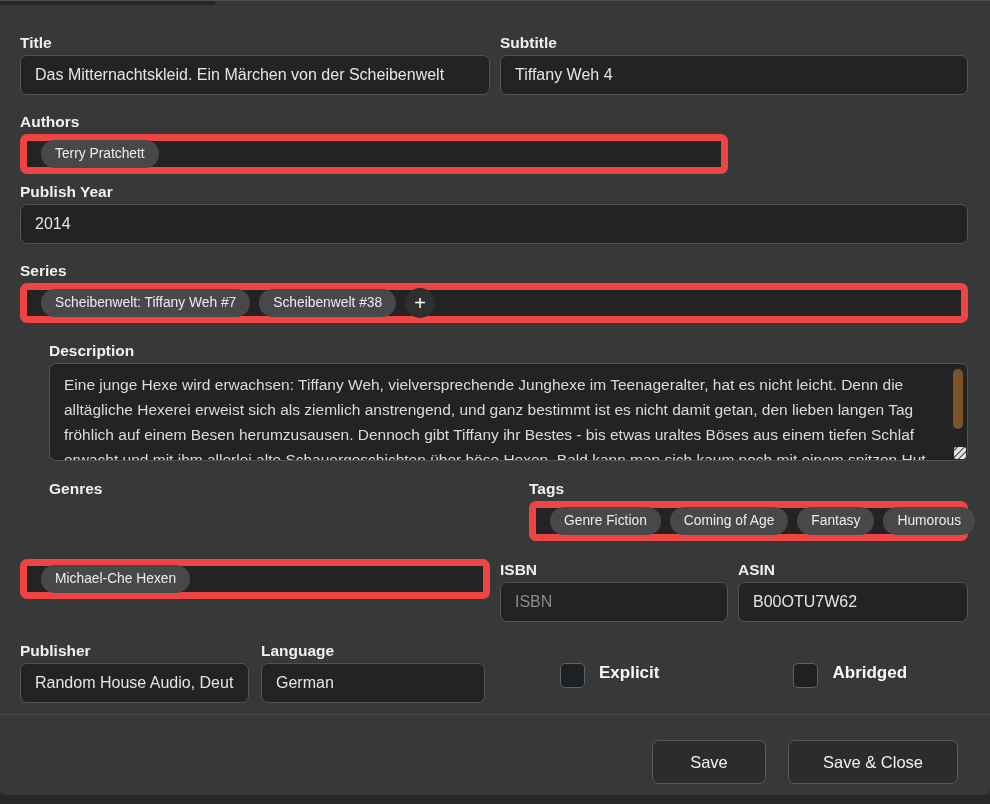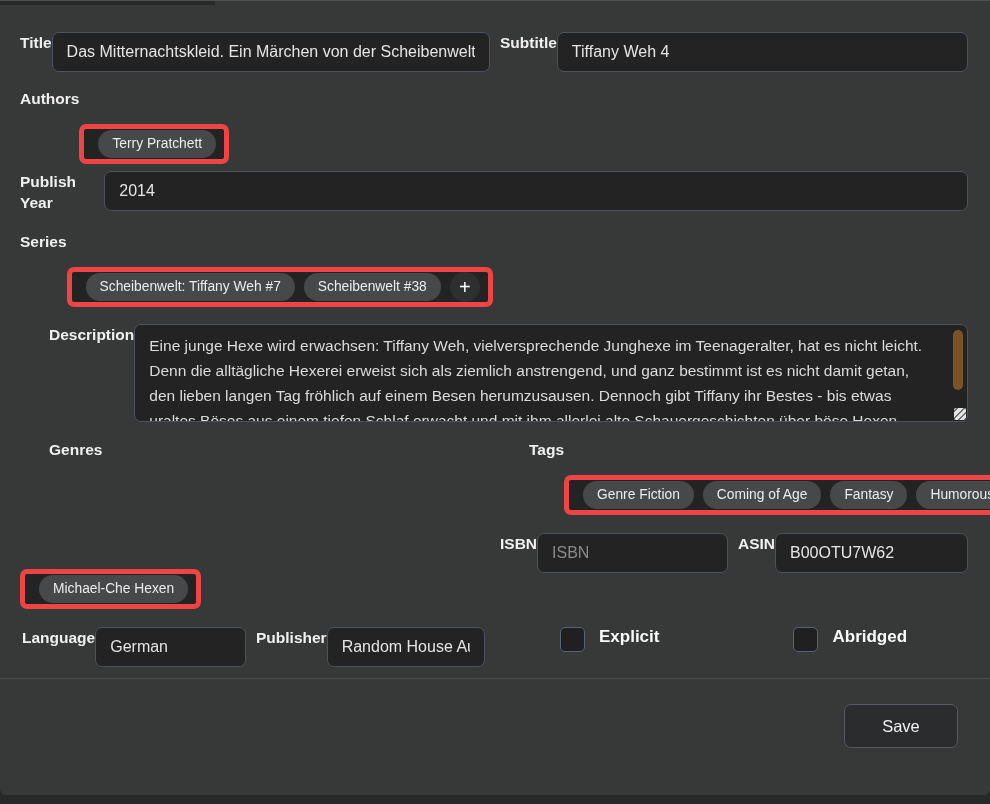--- a/index.html
+++ b/index.html
@@ -13,36 +13,36 @@
     background:#373838;border-radius:0 0 6px 6px;overflow:hidden;
     border-top:1px solid #4d4e4e;
   }
   .top-notch{position:absolute;top:-1px;left:0;width:215px;height:5px;background:#272828;}
   .content{padding:0 22px 0 20px;}
   .row{display:flex;gap:10px;margin-top:16px;}
   .row.first{margin-top:31px;}
   .row.tight{margin-top:7px;}
   .row.mt17{margin-top:17px;padding-left:29px;}
   .row.mt18{margin-top:18px;}
-  .field{display:flex;flex-direction:row;min-width:0;}
+  .field{display:flex;flex-direction:column;min-width:0;}
   .w470{width:470px;flex:none;}
   .w708{width:708px;flex:none;}
   .w228{width:228px;flex:none;}
   .w229{width:229px;flex:none;}
   .w224{width:224px;flex:none;margin-left:2px;}
   .flex1{flex:1;}
   .lbl{font-size:15.5px;font-weight:600;color:#f0f0f0;line-height:21px;margin-bottom:2px;}
   .input{
     height:40px;background:#232323;border:1px solid #4c5260;border-radius:7px;
     color:#e5e5e5;font-size:16px;padding:0 14px;font-family:inherit;outline:none;width:100%;
   }
   .input::placeholder{color:#8b8b8b;}
   .chipbox{
-    height:40px;background:#232323;border:5px solid #ef4444;border-radius:7px;
-    display:flex;align-items:center;padding:0 8px 0 14px;gap:9px;margin-top:36px;
+    height:40px;background:#232323;border:7px solid #ef4444;border-radius:7px;
+    display:flex;align-items:center;padding:0 8px 0 14px;gap:9px;
   }
   .chips{display:flex;align-items:center;gap:9px;min-width:0;}
   .chip{
     background:#474849;color:#ececec;font-size:13.8px;padding:6px 14px;
     border-radius:999px;white-space:nowrap;line-height:1.15;
   }
   .add-btn{
     width:30px;height:30px;border-radius:50%;background:#2e2f2f;border:none;
     color:#fff;font-size:20px;font-weight:300;line-height:28px;padding:0;
     font-family:inherit;cursor:pointer;flex:none;
@@ -165,39 +165,40 @@
           <div class="lbl">ISBN</div>
           <input class="input" type="text" placeholder="ISBN" style="">
         </div>
         <div class="field flex1">
           <div class="lbl">ASIN</div>
           <input class="input" type="text" value="B00OTU7W62" style="">
         </div>
       </div>
 
       <div class="row mt18">
+        <div class="field w229">
+          <div class="lbl">Publisher</div>
+          <input class="input" type="text" value="Random House Audio, Deut" style="">
+        </div>
         <div class="field w224">
           <div class="lbl">Language</div>
           <input class="input" type="text" value="German" style="">
         </div>
-        <div class="field w229">
-          <div class="lbl">Publisher</div>
-          <input class="input" type="text" value="Random House Audio, Deut" style="">
-        </div>
         <div class="cbgroup cb-explicit">
           <div class="checkbox"></div>
           <div class="cblabel">Explicit</div>
         </div>
         <div class="cbgroup cb-abridged">
           <div class="checkbox"></div>
           <div class="cblabel">Abridged</div>
         </div>
       </div>
 
     </div>
 
     <div class="divider"></div>
 
     <div class="footer">
       <button class="btn btn-save">Save</button>
+      <button class="btn btn-saveclose">Save &amp; Close</button>
     </div>
   </div>
 </div>
 
 </body></html>

